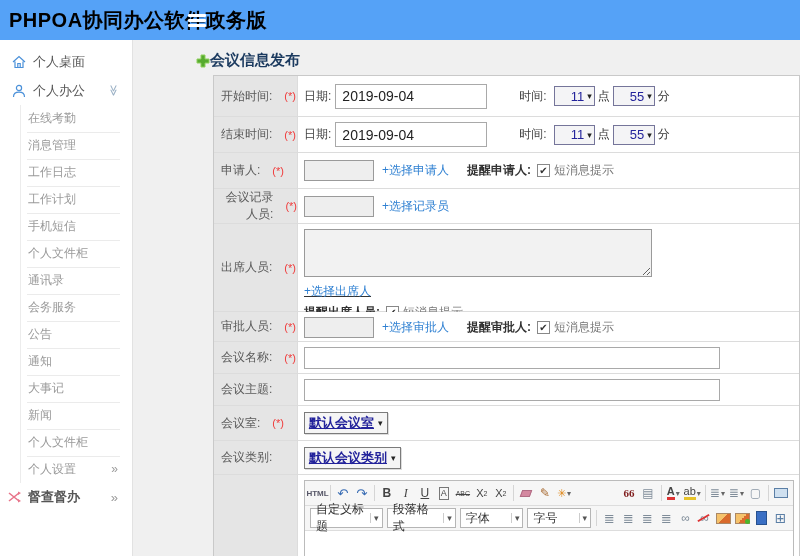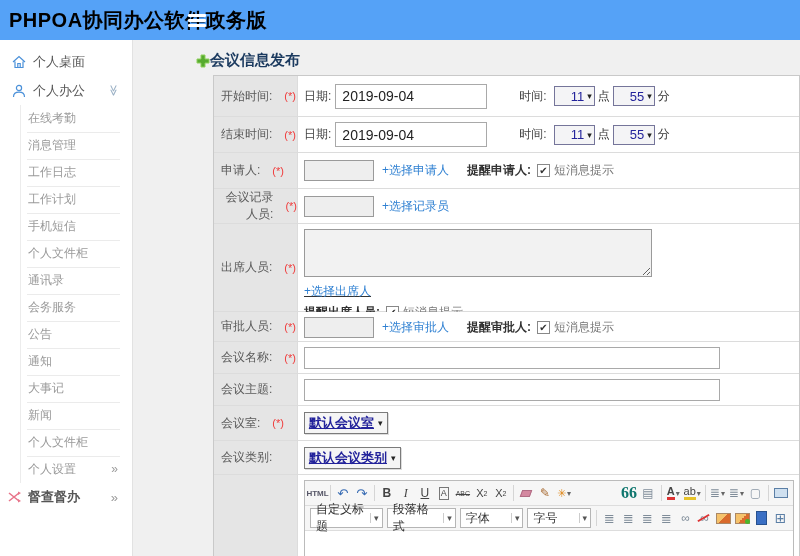--- a/index.html
+++ b/index.html
@@ -92,21 +92,21 @@
   .g-b { font-weight:bold; font-size:12px; }
   .g-i { font-style:italic; font-family:"Liberation Serif",serif; font-size:12px; }
   .g-u { text-decoration:underline; font-size:12px; }
   .g-abox { border:1px solid #777; font-size:9px; padding:0 1px; line-height:11px; }
   .g-abc { font-size:7px; text-decoration:line-through; }
   .g-sup sup,.g-sub sub { font-size:7px; }
   .g-eraser { width:10px; height:7px; background:#d488a0; transform:skewX(-20deg);
     border:1px solid #9a6; border-color:#b06c84; }
   .g-brush { color:#a5652a; font-size:12px; }
   .g-wand { color:#e08a1e; font-size:11px; }
-  .g-quote { font-weight:bold; font-family:"Liberation Serif",serif; font-size:16px; color:#0f766e;margin-left:47px; }
+  .g-quote { font-weight:bold; font-family:"Liberation Serif",serif; font-size:11px; color:#7f1d1d;margin-left:47px; }
   .g-paste { color:#7f8c99; font-size:12px; }
   .g-colA { font-weight:bold; font-size:11px; border-bottom:3px solid #d33; line-height:11px; }
   .g-hl { font-size:11px; border-bottom:3px solid #e6c32a; line-height:11px; }
   .g-list { color:#7f8c99; font-size:12px; }
   .g-page { color:#8a97a5; font-size:12px; }
   .g-mon { width:14px; height:10px; border:1px solid #5b7fa6; background:#cfe0f0; }
   .car-s { font-size:8px; color:#666; margin-left:1px; }
   .tsel2 { display:inline-flex; align-items:center; justify-content:space-between;
     height:20px; border:1px solid #b5b5b5; background:#fff; font-size:12px; color:#333;
     padding:0 3px 0 5px; margin:0 2px; cursor:pointer; }

